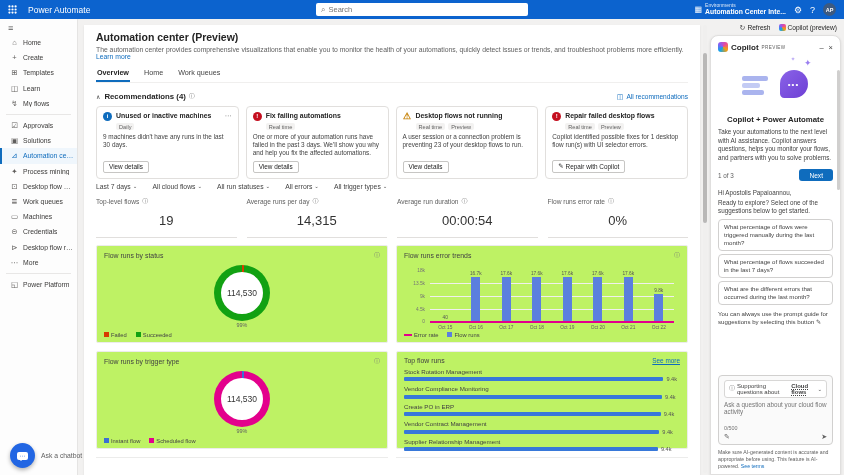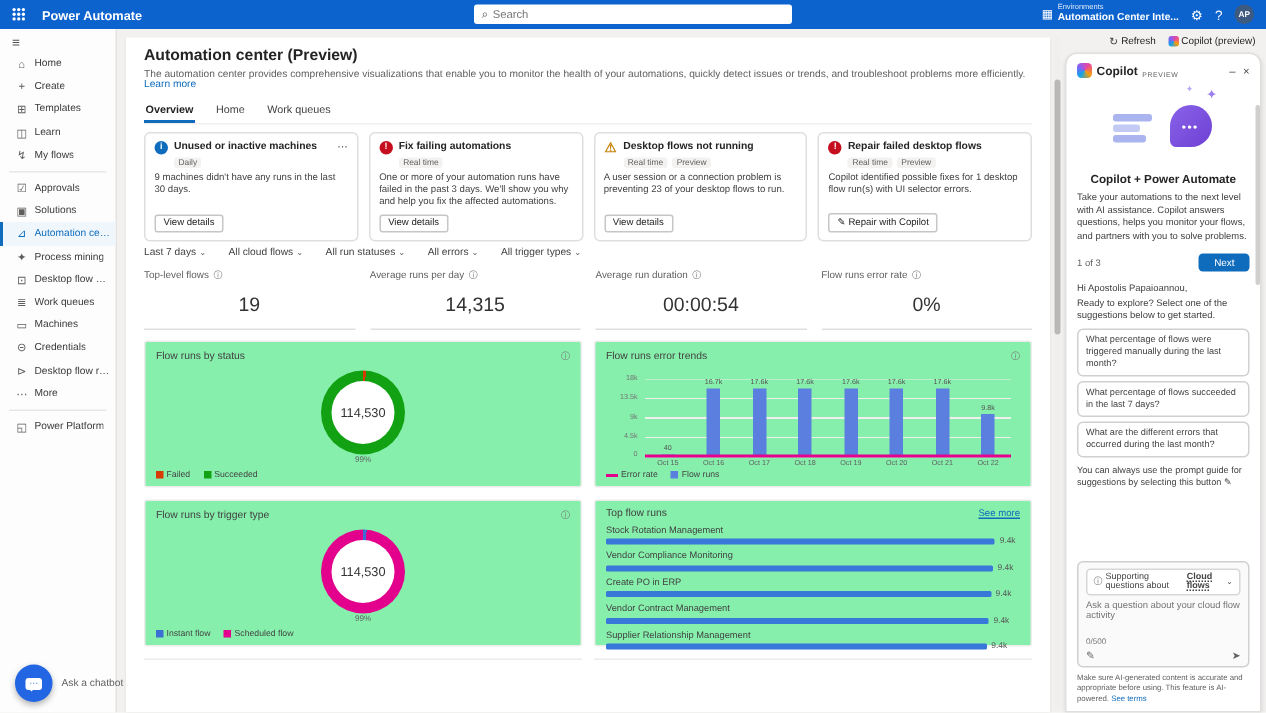--- a/index.html
+++ b/index.html
@@ -2,21 +2,21 @@
 <html><head>
 <meta charset="utf-8">
 <style>
   *{box-sizing:border-box;margin:0;padding:0}
   html,body{width:844px;height:475px;overflow:hidden;font-family:"Liberation Sans",sans-serif;background:#f2f1f0}
   .ellip{white-space:nowrap;overflow:hidden;text-overflow:ellipsis}
 
   
   .topbar{position:fixed;top:0;left:0;width:844px;height:19px;background:#0c63ce;color:#fff;display:flex;align-items:center;padding:0 8px;z-index:50}
   .waffle{width:16px;display:flex;align-items:center;cursor:pointer}
-  .appname{font-size:8.5px;font-weight:700;margin-left:4px}
+  .appname{font-size:8.5px;font-weight:400;margin-left:4px}
   .search{position:absolute;left:50%;transform:translateX(-50%);width:212px;height:13px;background:#fff;border-radius:2px;display:flex;align-items:center;padding:0 5px;gap:3px}
   .search input{border:none;outline:none;font-size:7.5px;color:#444;width:100%;font-family:inherit;background:transparent}
   .s-ic{color:#605e5c;font-size:8px;line-height:1}
   .tb-right{margin-left:auto;display:flex;align-items:center;gap:8px}
   .env{display:flex;align-items:center;gap:3px;cursor:pointer}
   .env-ic{font-size:8px}
   .env-l1{font-size:5px;opacity:.85;line-height:1.2}
   .env-l2{font-size:6.8px;font-weight:700;line-height:1.2}
   .tb-ic{font-size:9px;cursor:pointer}
   .avatar{width:13px;height:13px;border-radius:50%;background:#3d5a80;color:#fff;font-size:5.5px;display:flex;align-items:center;justify-content:center;font-weight:700;cursor:pointer}
@@ -68,21 +68,21 @@
   .filters{display:flex;gap:15px;margin-top:4px}
   .filter{font-size:6.8px;color:#424242;cursor:pointer;display:flex;gap:2px;align-items:center}
   .chev{font-size:5.5px;color:#616161}
 
   .kpis{display:grid;grid-template-columns:repeat(4,1fr);gap:10px;margin-top:7px}
   .kpi{border-bottom:1px solid #e1dfdd;padding-bottom:9px}
   .kpi-lb{font-size:6.6px;color:#616161;display:flex;align-items:center}
   .kpi-val{font-size:13px;color:#333;text-align:center;margin-top:7px;font-weight:400}
 
   .charts{display:grid;grid-template-columns:1fr 1fr;gap:8px;margin-top:7px}
-  .tile{border:1px solid #ececeb;border-radius:2px;background:#86efac;padding:5px 7px;height:98px;position:relative}
+  .tile{border:1px solid #ececeb;border-radius:2px;background:#bef264;padding:5px 7px;height:98px;position:relative}
   .tile-hd{display:flex;align-items:center;justify-content:space-between}
   .tile-ti{font-size:6.9px;color:#424242}
   .see-more{font-size:6.4px;color:#0f6cbd;cursor:pointer;text-decoration:underline}
 
   .donut{width:56px;height:56px;border-radius:50%;margin:5px auto 0;position:relative}
   .donut.status{background:conic-gradient(#d83b01 0 4deg,#12a112 4deg 360deg)}
   .donut.trigger{background:conic-gradient(#3b6fd4 0 5deg,#e3008c 5deg 360deg)}
   .donut::before{content:"";position:absolute;inset:7px;border-radius:50%;background:#fff}
   .donut-c{position:absolute;inset:0;display:flex;align-items:center;justify-content:center;font-size:8.5px;color:#333;z-index:2}
   .donut-pct{text-align:center;font-size:5.4px;color:#616161;margin-top:1px}
@@ -117,21 +117,21 @@
   .main-scrollbar{position:absolute;right:1px;top:6px;bottom:2px;width:4px;background:#f0efee;border-radius:2px}
   .main-thumb{position:absolute;top:28px;height:170px;width:4px;background:#b9b8b7;border-radius:2px}
 
   
   .right-col{width:136px;flex:none;display:flex;flex-direction:column;padding:2px 3px 0 2px}
   .rc-toolbar{height:13px;display:flex;justify-content:flex-end;align-items:center;gap:8px;padding-right:4px}
   .rc-btn{display:flex;align-items:center;gap:2px;font-size:6.6px;color:#242424;cursor:pointer}
   .rfr-ic{font-size:7px;color:#424242}
   .cp-mini{width:7px;height:7px;border-radius:2px;background:conic-gradient(from 220deg,#0ea5e9,#8b5cf6,#ec4899,#f59e0b,#0ea5e9)}
   .panel{flex:1;margin-top:1px;background:#fff;border:1px solid #e0dfde;border-radius:8px 8px 0 0;box-shadow:0 1px 3px rgba(0,0,0,.1);padding:6px 7px 4px;display:flex;flex-direction:column;overflow:hidden;position:relative}
-  .cp-hd{display:flex;align-items:flex-end;gap:3px}
+  .cp-hd{display:flex;align-items:center;gap:3px}
   .cp-ic{width:10px;height:10px;border-radius:3px;background:conic-gradient(from 220deg,#0ea5e9,#8b5cf6,#ec4899,#f59e0b,#0ea5e9);flex:none}
   .cp-ti{font-size:8px;font-weight:700;color:#242424}
   .cp-pv{font-size:4.6px;letter-spacing:.4px;color:#616161}
   .cp-win{margin-left:auto;display:flex;gap:5px;font-size:7.5px;color:#424242}
   .cp-win span{cursor:pointer}
   .illus{position:relative;width:72px;height:50px;margin:8px auto 0}
   .il-b{position:absolute;border-radius:2px;background:#aab4ee}
   .il-bubble{position:absolute;right:4px;top:10px;width:28px;height:28px;border-radius:50% 50% 50% 15%;background:linear-gradient(135deg,#8a63e8,#6d3fd4);display:flex;align-items:center;justify-content:center;color:#fff;font-size:8px;letter-spacing:1px}
   .spark{position:absolute;color:#9a7ff0}
   .cp-head2{font-size:7.8px;font-weight:700;color:#242424;text-align:center;margin-top:5px}
@@ -277,20 +277,29 @@
       <div class="pg-desc">
         <span>The automation center provides comprehensive visualizations that enable you to monitor the health of your automations, quickly detect issues or trends, and troubleshoot problems more efficiently.</span>
         <span class="lnk">Learn more</span>
       </div>
       <div class="tabs">
         <span class="tab sel">Overview</span>
         <span class="tab">Home</span>
         <span class="tab">Work queues</span>
       </div>
 
+      <div class="rec-hdr">
+        <span class="chev-up">∧</span>
+        <span class="rec-title">Recommendations (4)</span>
+        <span class="inf">ⓘ</span>
+        <span class="all-rec">
+          <span style="font-size:7px">◫</span>
+          <span>All recommendations</span>
+        </span>
+      </div>
       <div class="cards">
         <div class="card">
           <div class="card-top">
             <span class="sev info">i</span>
             <span class="card-title">Unused or inactive machines</span>
             <span class="card-more">⋯</span>
           </div>
           <div class="badges">
               <span class="badge">Daily</span>
             </div>

